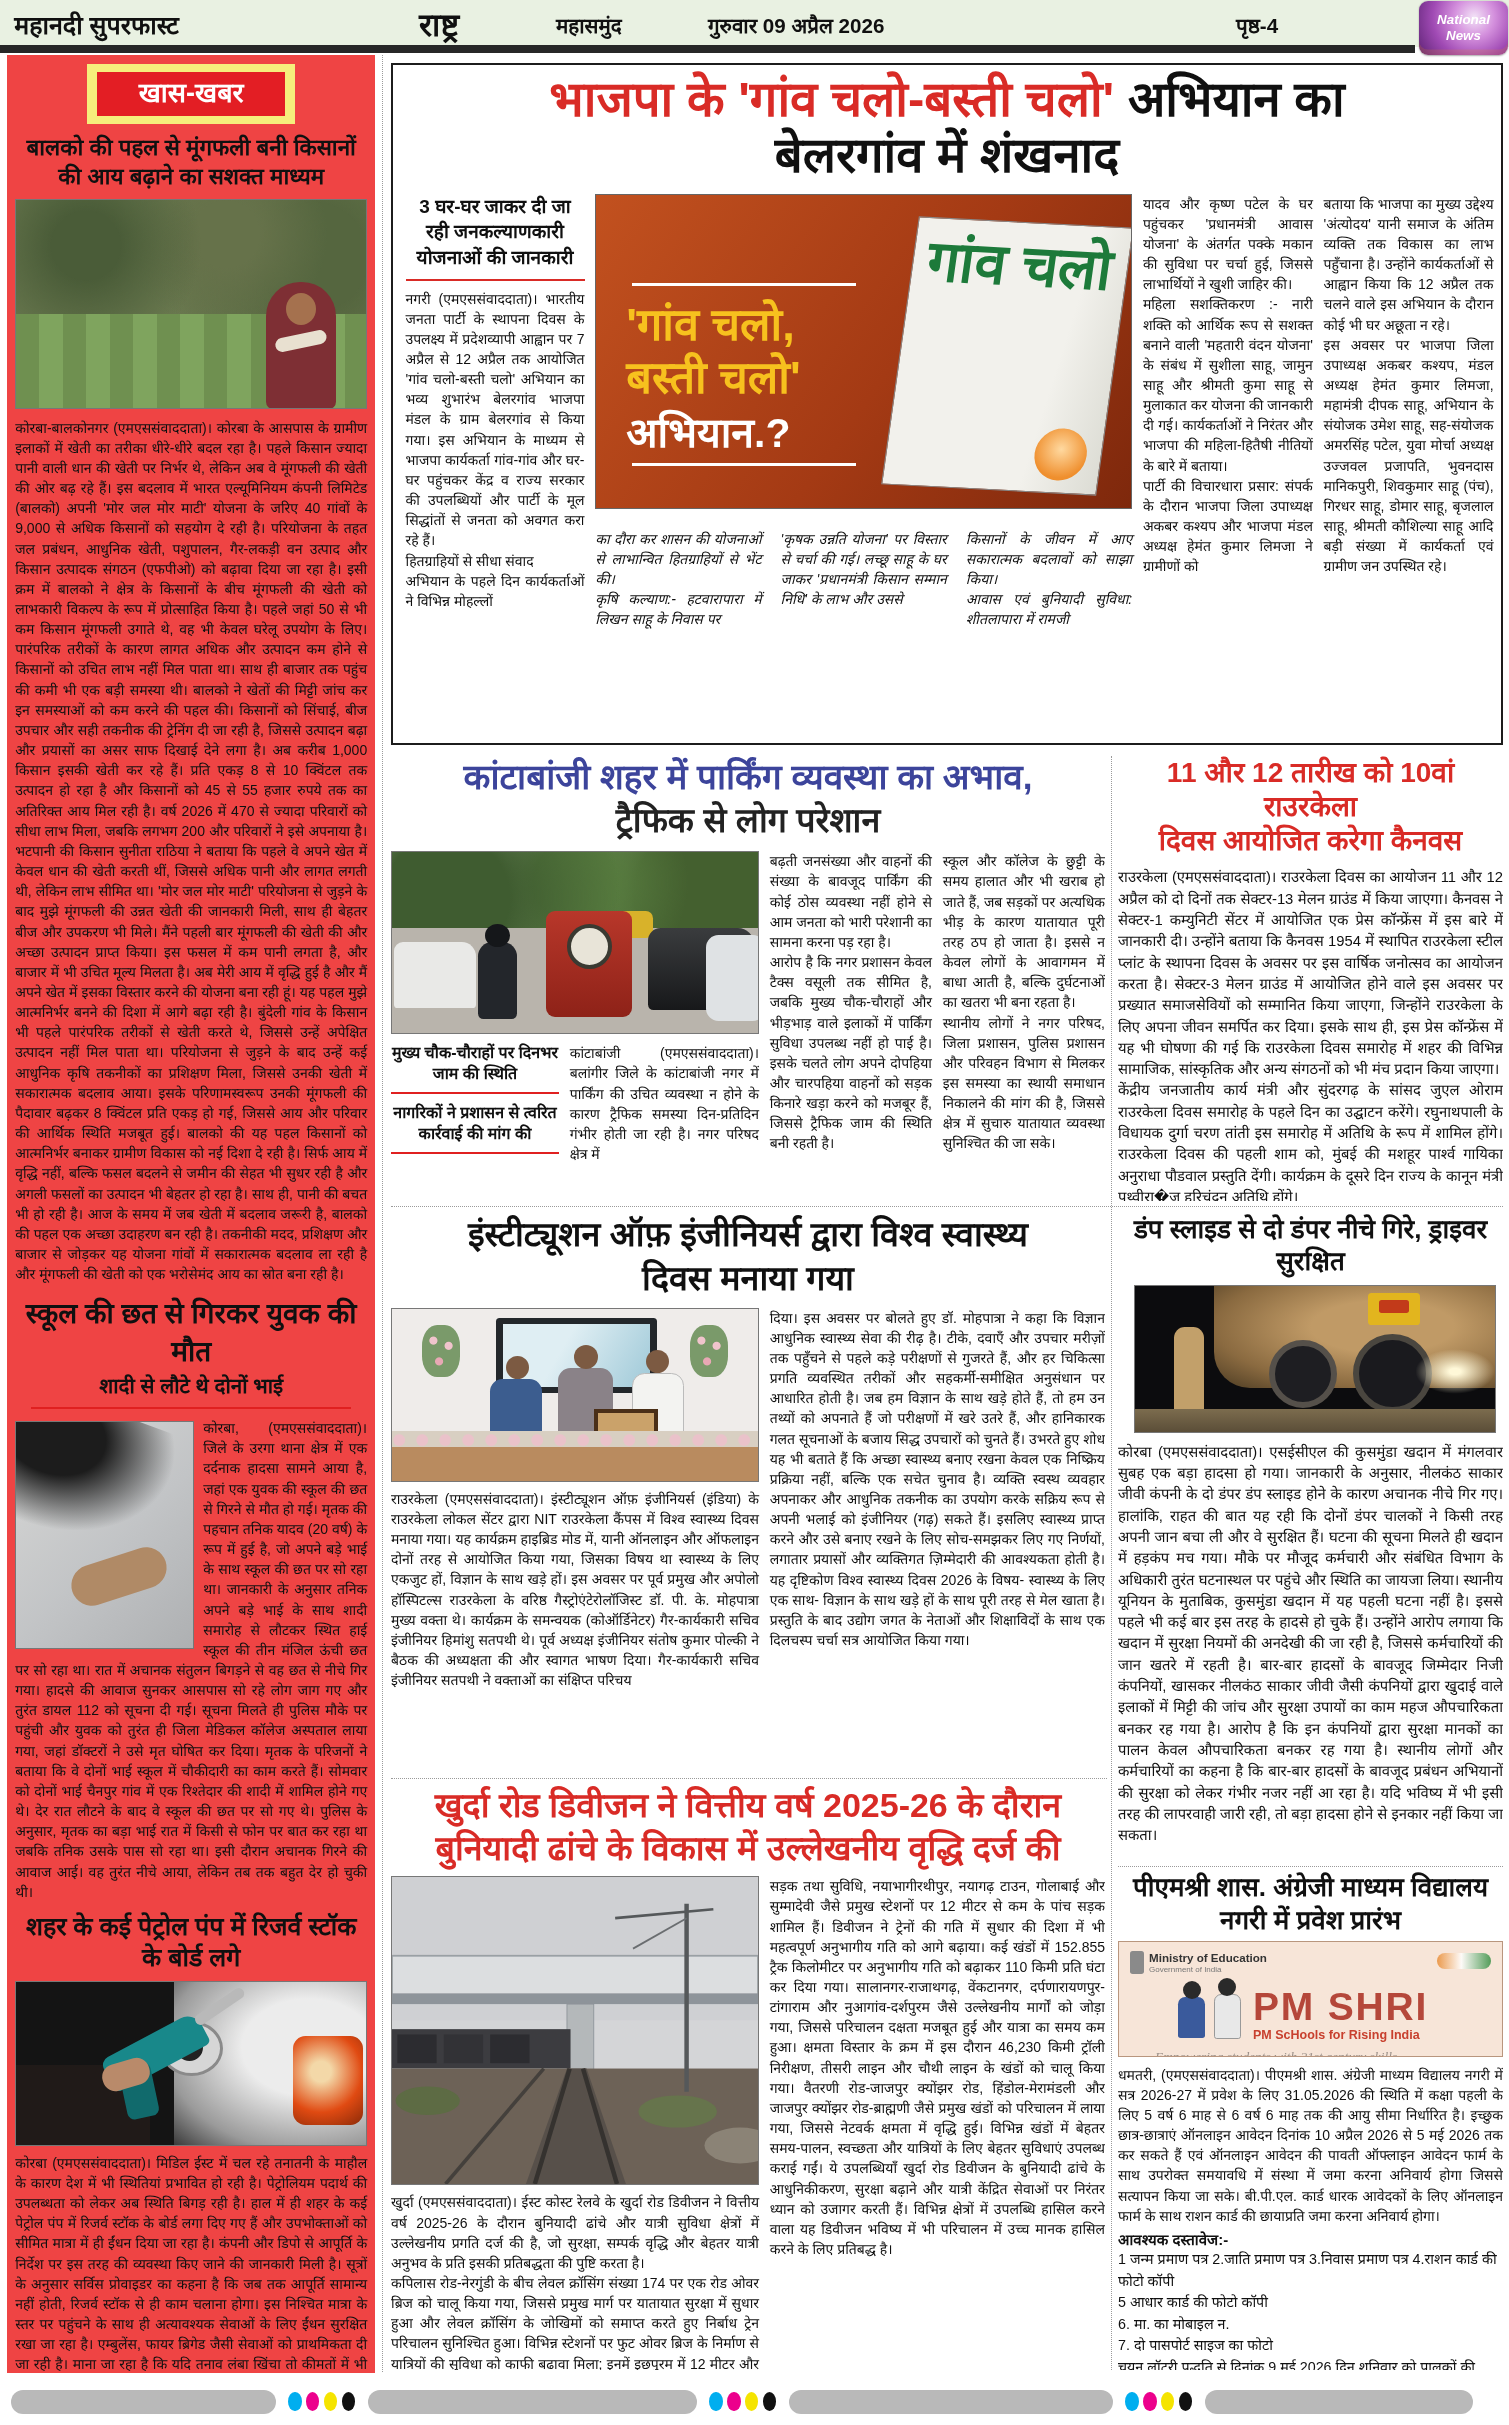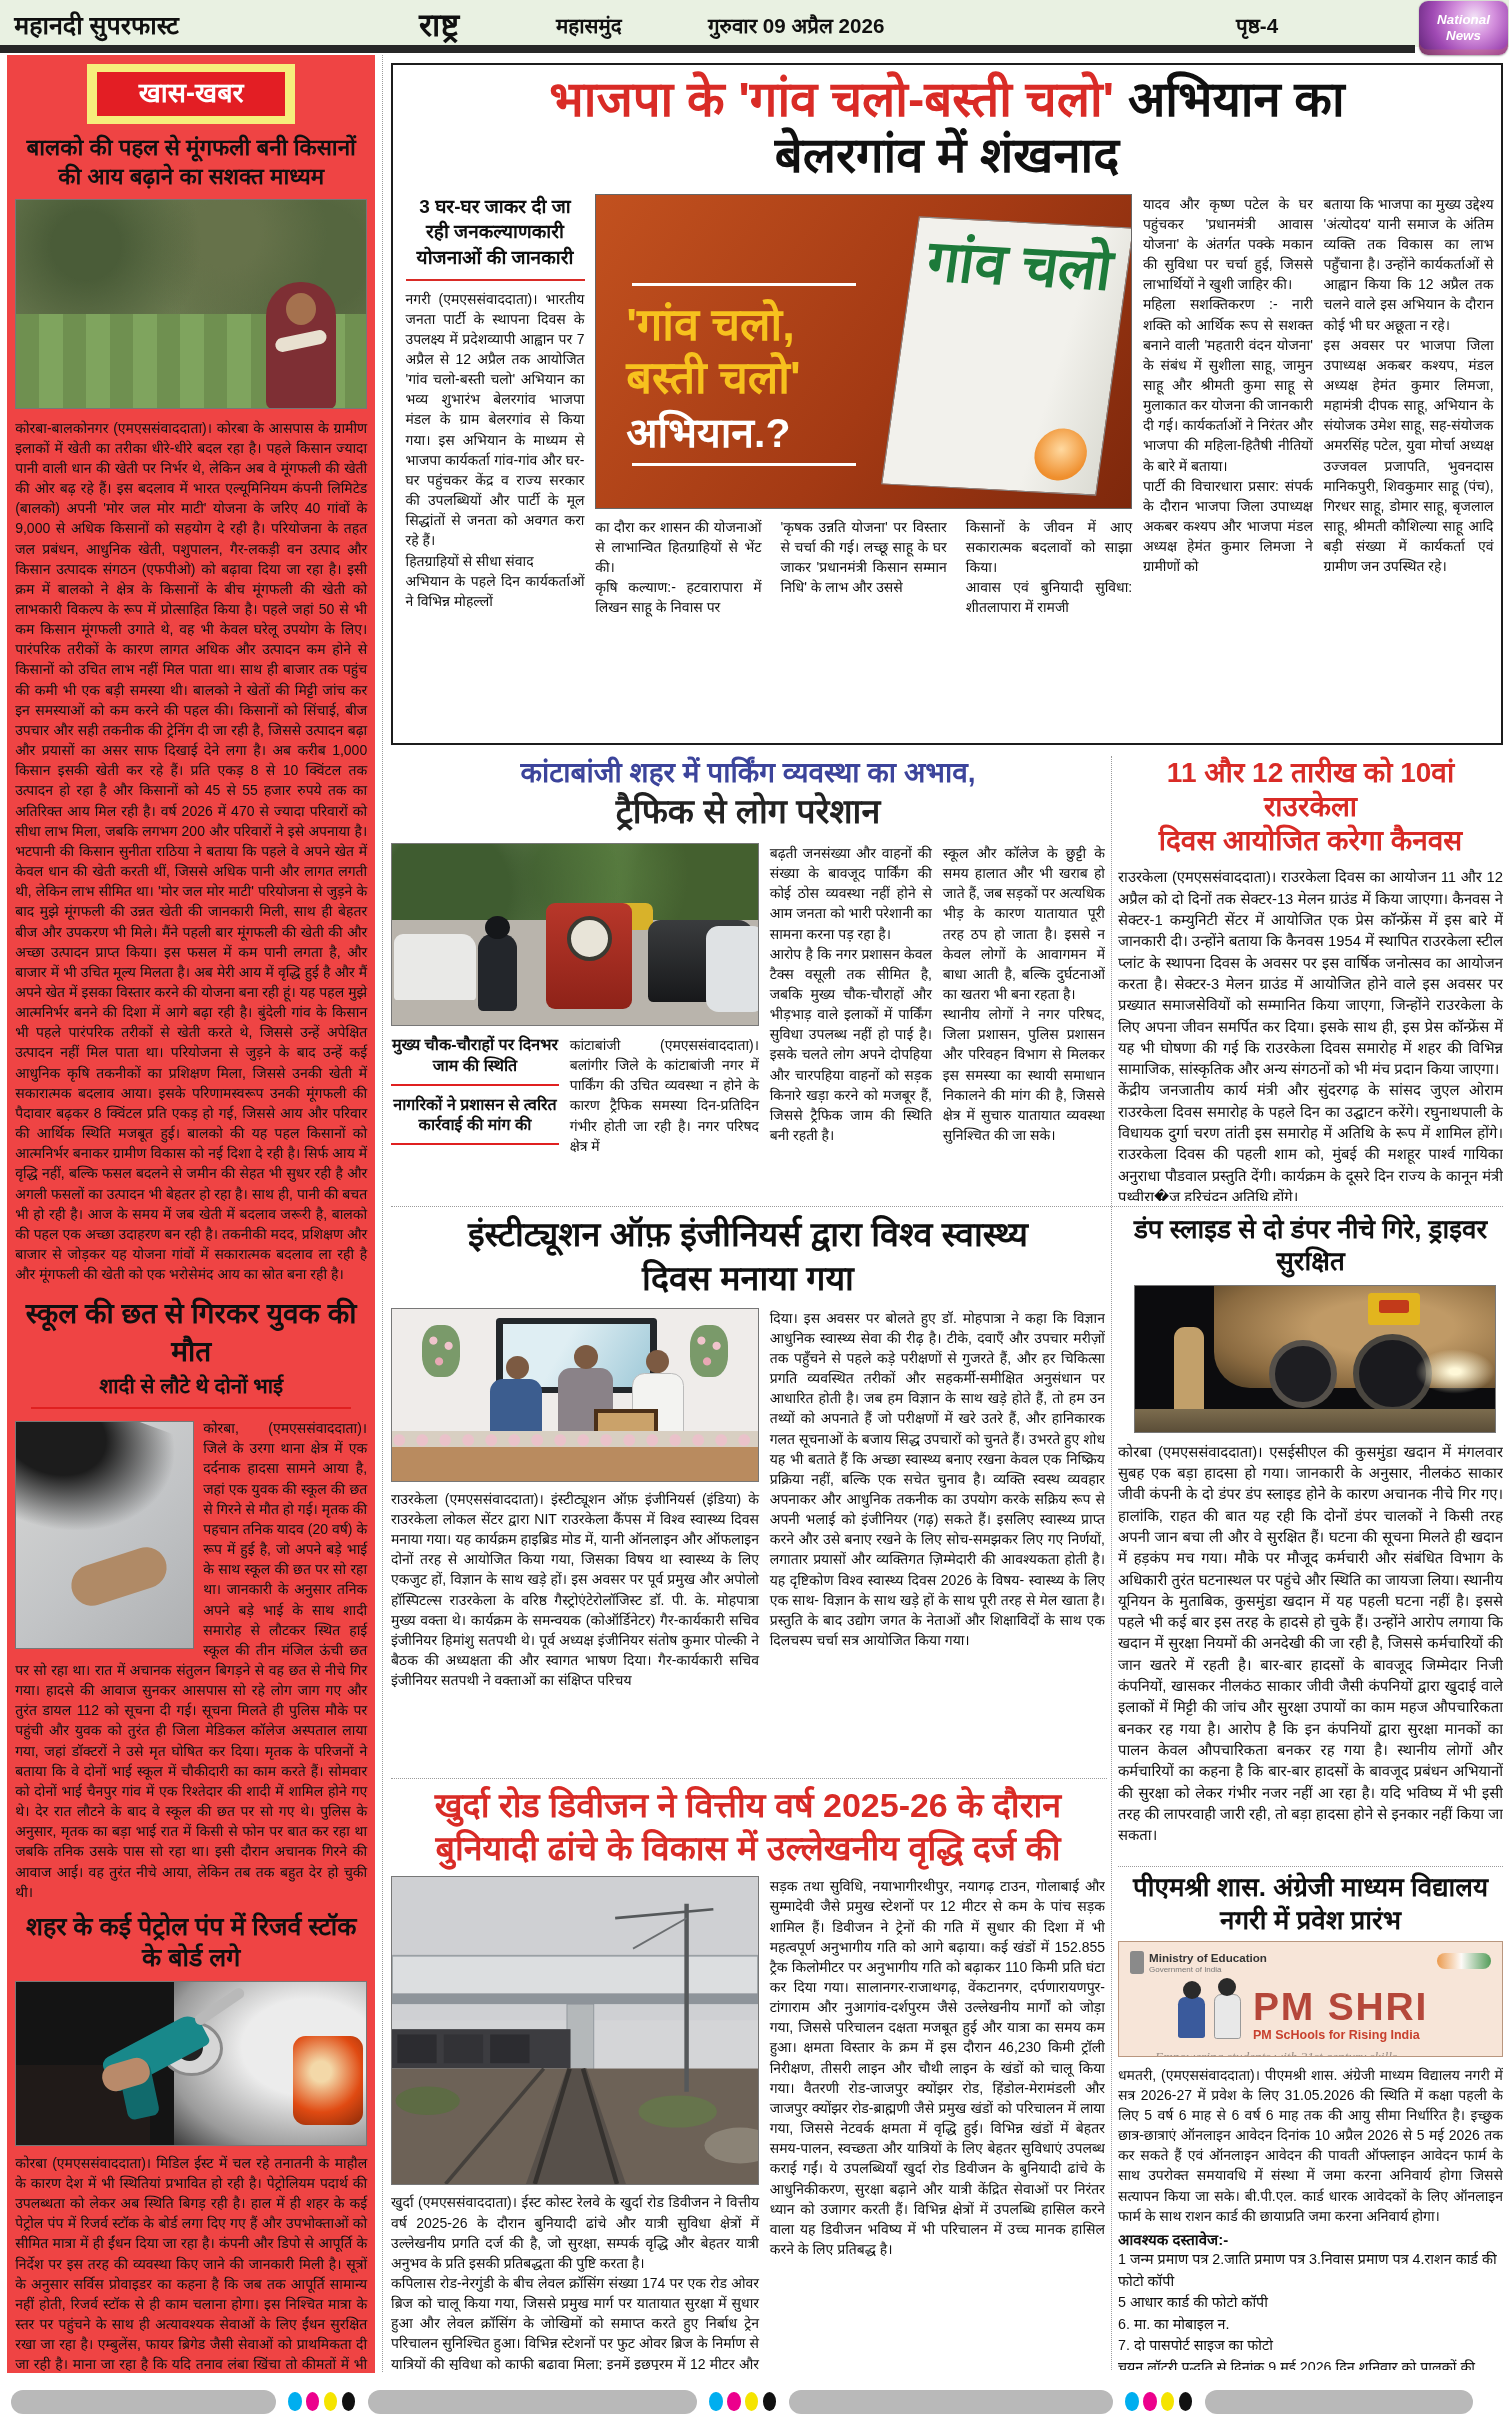--- a/index.html
+++ b/index.html
@@ -65,26 +65,26 @@
   .poster .rule-bot { position:absolute; left:36px; top:268px; width:224px; height:3.6px; background:#fff; } 
   .poster .y1 { position:absolute; left:30px; top:97px;  color:#f7c11e; font-size:45px; font-weight:bold; }
   .poster .y2 { position:absolute; left:30px; top:150px; color:#f7c11e; font-size:45px; font-weight:bold;text-align:right; }
   .poster .w3 { position:absolute; left:30px; top:208px; color:#ffffff; font-size:41px; font-weight:bold; }
   .poster .board { position:absolute; right:16px; top:27px; width:215px; height:268px;
                    background:linear-gradient(100deg,#f2f1ec 70%, #dcdcd4 100%);
                    transform:skew(-8deg, 3deg); border:1.8px solid #888; overflow:hidden; }
   .poster .board .g1 { color:#1d7a3a; font-size:57px; font-weight:bold; line-height:1.05; padding:12.5px 0 0 14.3px; }
   .poster .board .lotus { position:absolute; right:14.3px; bottom:12.5px; width:52px; height:52px; border-radius:50%;
                    background:radial-gradient(circle at 50% 40%, #ffd9a0, #ef8f2e 70%); }
-  .bjp-under { display:flex; gap:19px; margin-top:8px; }
+  .bjp-under { display:flex; gap:19px; margin-top:20px;font-style:italic; }
   .bjp-under .bt { flex:1; }
 
   
   .parking { position:absolute; left:391px; top:756px; width:714px; height:445px; overflow:hidden; }
-  .park-h1 { color:#3c449b; font-size:28px; font-weight:bold; text-align:center; line-height:1.2; }
+  .park-h1 { color:#3c449b; font-size:35px; font-weight:bold; text-align:center; line-height:1.2; }
   .park-h2 { color:#222; font-size:34px; font-weight:bold; text-align:center; line-height:1.2; margin-top:1.8px; }
   .park-row { display:flex; gap:10.7px; margin-top:10.7px; }
   .park-left { width:368px; flex:none; }
   .traffic { height:183px; }
   .park-caps { display:flex; gap:10.7px; margin-top:9px; }
   .caps-col { width:168px; flex:none; }
   .cap { font-weight:bold; font-size:16px; text-align:center; line-height:1.3;
          border-bottom:2.2px solid #e02020; padding-bottom:7.2px; margin-bottom:9px; }
   .park-c1 { flex:1; }
   .park-cx { flex:1; }

